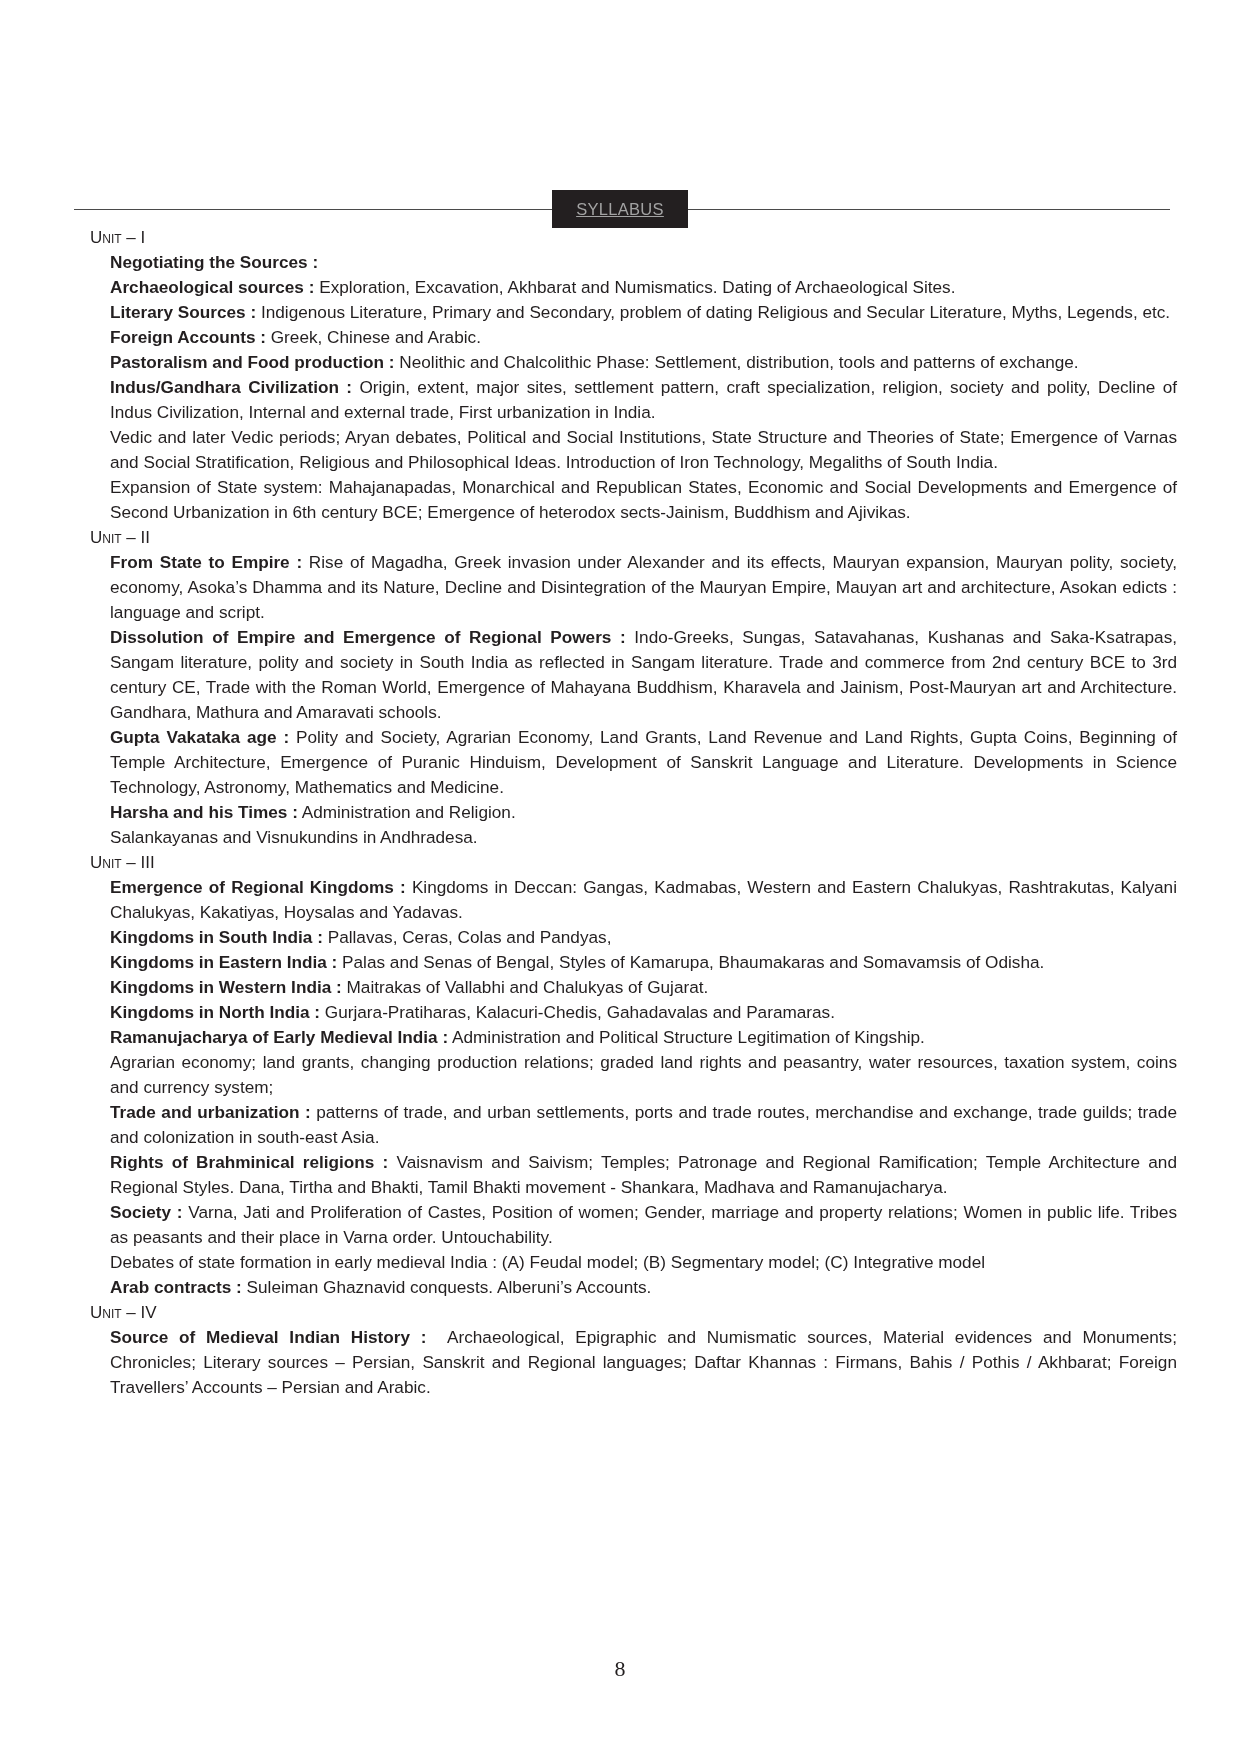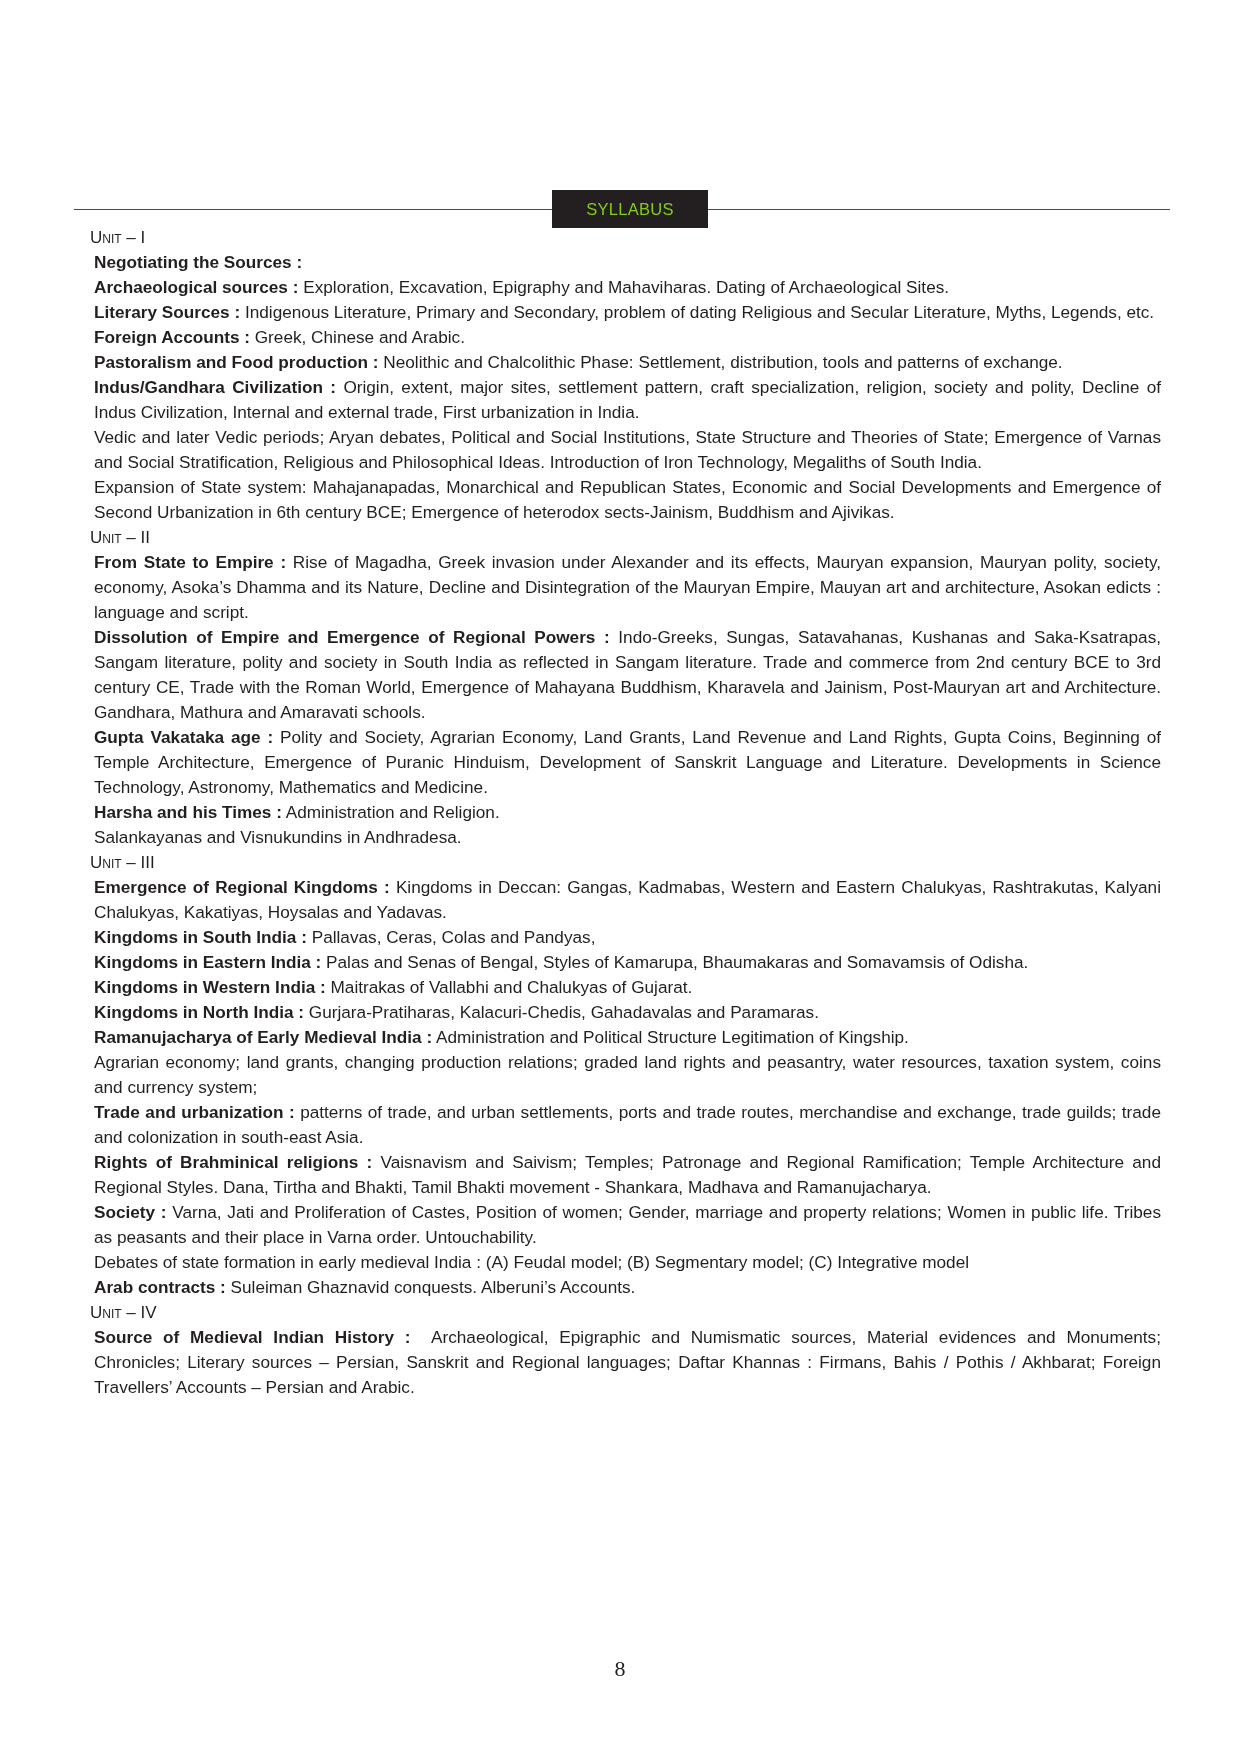--- a/index.html
+++ b/index.html
@@ -7,53 +7,53 @@
       width: 1240px; height: 1755px; position: relative; overflow: hidden;
       font-family: "Liberation Sans", "DejaVu Sans", sans-serif;
       color: #231f20;
     }
     .page { position: absolute; left: 74px; top: 0; width: 1096px; }
     .header-rule {
       position: absolute; top: 209px; left: 0; width: 1096px; height: 1px;
       background: #4a4a4a;
     }
     .header-badge {
-      position: absolute; top: 190px; left: 478px; width: 156px; height: 38px;
-      background: #231f20; color: #84cc16;
+      position: absolute; top: 190px; left: 478px; width: 136px; height: 38px;
+      background: #231f20; color: #a3a3a3;
       font-size: 16.5px; letter-spacing: 0.3px;
-      display: flex; align-items: center; justify-content: center;
+      display: flex; align-items: center; justify-content: center; text-decoration: underline;
     }
     .content { position: absolute; top: 225px; left: 0; width: 1096px; }
     .unit {
       font-size: 17px; line-height: 25px; height: 25px; margin-left: 16px;
       font-variant: small-caps; font-weight: normal;
     }
     .para {
-      margin-left: 20px; width: 1067px;
+      margin-left: 36px; width: 1067px;
       font-size: 17.2px; line-height: 25px;
       text-align: justify; text-align-last: left;
     }
     .para b { font-weight: bold; }
     .page-number {
       position: absolute; top: 1656px; left: 0; width: 1240px; text-align: center;
       font-family: "Liberation Serif", "DejaVu Serif", serif; font-size: 22px;
     }
   </style>
 </head>
 <body>
 
 <div class="page">
   <div class="header-rule"></div>
   <div class="header-badge">SYLLABUS</div>
 
   <div class="content">
 
     <div class="unit">Unit – I</div>
     <div class="para"><b>Negotiating the Sources :</b></div>
-    <div class="para"><b>Archaeological sources :</b><span> Exploration, Excavation, Epigraphy and Mahaviharas. Dating of Archaeological Sites.</span></div>
+    <div class="para"><b>Archaeological sources :</b><span> Exploration, Excavation, Akhbarat and Numismatics. Dating of Archaeological Sites.</span></div>
     <div class="para"><b>Literary Sources :</b><span> Indigenous Literature, Primary and Secondary, problem of dating Religious and Secular Literature, Myths, Legends, etc.</span></div>
     <div class="para"><b>Foreign Accounts :</b><span> Greek, Chinese and Arabic.</span></div>
     <div class="para"><b>Pastoralism and Food production :</b><span> Neolithic and Chalcolithic Phase: Settlement, distribution, tools and patterns of exchange.</span></div>
     <div class="para"><b>Indus/Gandhara Civilization :</b><span> Origin, extent, major sites, settlement pattern, craft specialization, religion, society and polity, Decline of Indus Civilization, Internal and external trade, First urbanization in India.</span></div>
     <div class="para"><span>Vedic and later Vedic periods; Aryan debates, Political and Social Institutions, State Structure and Theories of State; Emergence of Varnas and Social Stratification, Religious and Philosophical Ideas. Introduction of Iron Technology, Megaliths of South India.</span></div>
     <div class="para"><span>Expansion of State system: Mahajanapadas, Monarchical and Republican States, Economic and Social Developments and Emergence of Second Urbanization in 6th century BCE; Emergence of heterodox sects-Jainism, Buddhism and Ajivikas.</span></div>
 
     <div class="unit">Unit – II</div>
     <div class="para"><b>From State to Empire :</b><span> Rise of Magadha, Greek invasion under Alexander and its effects, Mauryan expansion, Mauryan polity, society, economy, Asoka’s Dhamma and its Nature, Decline and Disintegration of the Mauryan Empire, Mauyan art and architecture, Asokan edicts : language and script.</span></div>
     <div class="para"><b>Dissolution of Empire and Emergence of Regional Powers :</b><span> Indo-Greeks, Sungas, Satavahanas, Kushanas and Saka-Ksatrapas, Sangam literature, polity and society in South India as reflected in Sangam literature. Trade and commerce from 2nd century BCE to 3rd century CE, Trade with the Roman World, Emergence of Mahayana Buddhism, Kharavela and Jainism, Post-Mauryan art and Architecture. Gandhara, Mathura and Amaravati schools.</span></div>

